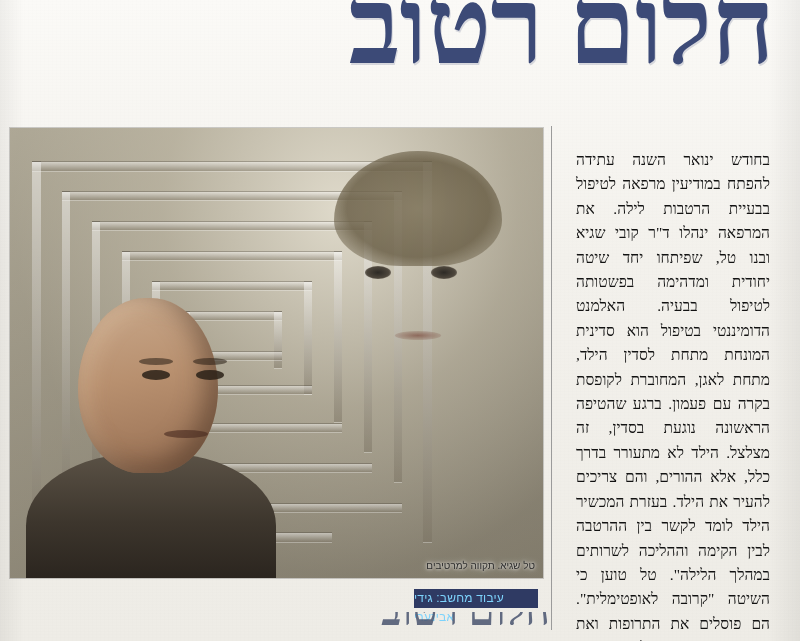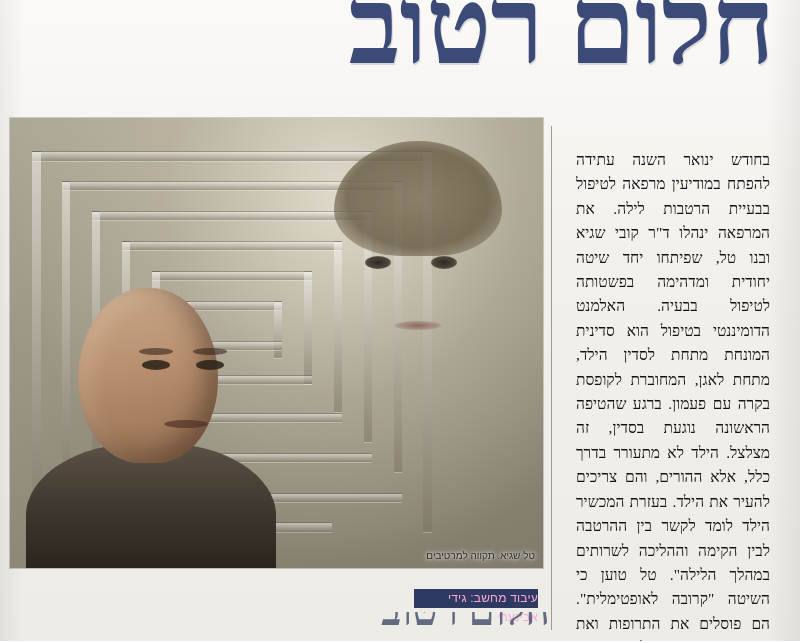--- a/index.html
+++ b/index.html
@@ -62,21 +62,21 @@
   .headline-inner {
     position: absolute;
     top: -18px;
     right: 0;
     left: 0;
   }
   
   .photo {
     position: absolute;
     left: 10px;
-    top: 118px;
+    top: 128px;
     width: 533px;
     height: 450px;
     overflow: hidden;
     background: #f97316;
     box-shadow: 0 0 0 1px rgba(0,0,0,0.18);
   }
   .photo-bg {
     position: absolute;
     inset: 0;
     background:
@@ -203,23 +203,23 @@
     text-shadow: 0 0 3px rgba(255,255,255,0.9), 0 0 6px rgba(255,255,255,0.8);
   }
   
   .credit-bar {
     position: absolute;
     left: 414px;
     top: 589px;
     width: 124px;
     height: 19px;
     background: #2f3a63;
-    color: #f9a8d4;
-    direction: rtl;
-    text-align: right;
+    color: #7dd3fc;
+    direction: rtl;
+    text-align: left;
     font-size: 12px;
     line-height: 19px;
     font-family: "Liberation Sans", sans-serif;
     letter-spacing: 0.2px;
   }
   
   .bottom-strip {
     position: absolute;
     left: 0;
     top: 612px;

